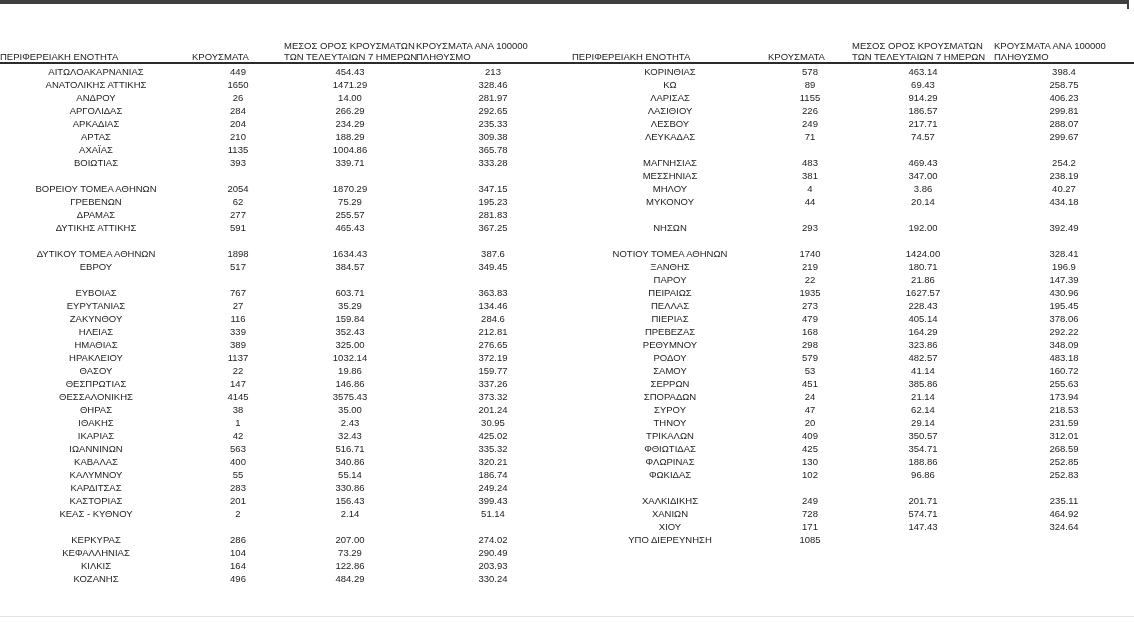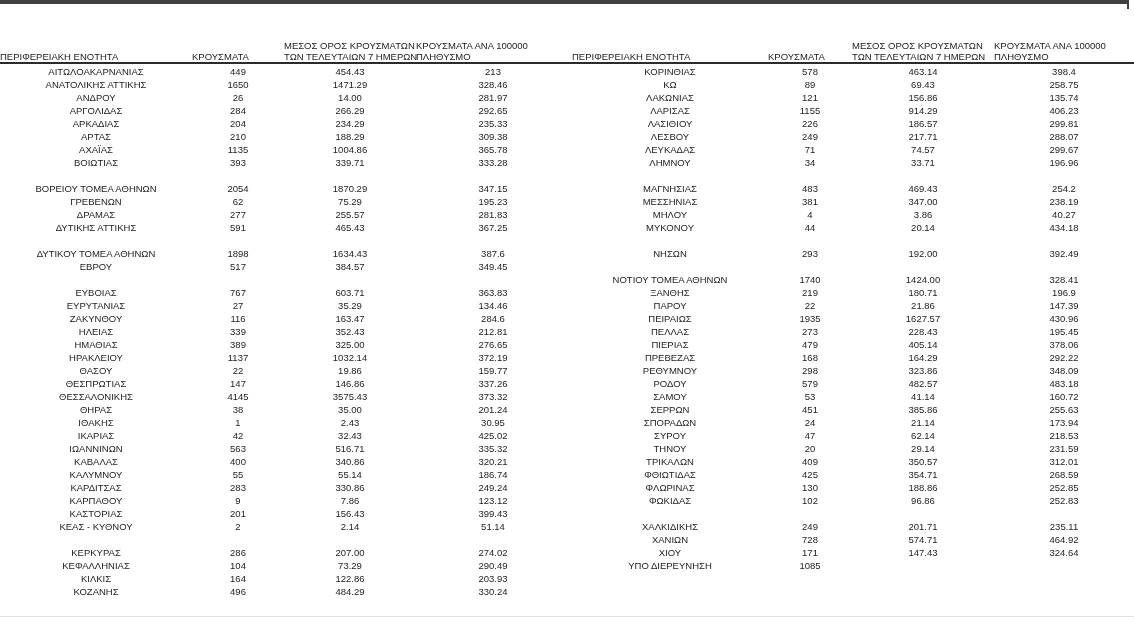--- a/index.html
+++ b/index.html
@@ -158,21 +158,21 @@
         </div>
         <div class="row grid-cols">
           <div class="cell">ΕΥΡΥΤΑΝΙΑΣ</div>
           <div class="cell">27</div>
           <div class="cell">35.29</div>
           <div class="cell">134.46</div>
         </div>
         <div class="row grid-cols">
           <div class="cell">ΖΑΚΥΝΘΟΥ</div>
           <div class="cell">116</div>
-          <div class="cell">163.47</div>
+          <div class="cell">159.84</div>
           <div class="cell">284.6</div>
         </div>
         <div class="row grid-cols">
           <div class="cell">ΗΛΕΙΑΣ</div>
           <div class="cell">339</div>
           <div class="cell">352.43</div>
           <div class="cell">212.81</div>
         </div>
         <div class="row grid-cols">
           <div class="cell">ΗΜΑΘΙΑΣ</div>
@@ -240,26 +240,20 @@
           <div class="cell">55.14</div>
           <div class="cell">186.74</div>
         </div>
         <div class="row grid-cols">
           <div class="cell">ΚΑΡΔΙΤΣΑΣ</div>
           <div class="cell">283</div>
           <div class="cell">330.86</div>
           <div class="cell">249.24</div>
         </div>
         <div class="row grid-cols">
-          <div class="cell">ΚΑΡΠΑΘΟΥ</div>
-          <div class="cell">9</div>
-          <div class="cell">7.86</div>
-          <div class="cell">123.12</div>
-        </div>
-        <div class="row grid-cols">
           <div class="cell">ΚΑΣΤΟΡΙΑΣ</div>
           <div class="cell">201</div>
           <div class="cell">156.43</div>
           <div class="cell">399.43</div>
         </div>
         <div class="row grid-cols">
           <div class="cell">ΚΕΑΣ - ΚΥΘΝΟΥ</div>
           <div class="cell">2</div>
           <div class="cell">2.14</div>
           <div class="cell">51.14</div>
@@ -316,26 +310,20 @@
           <div class="cell">463.14</div>
           <div class="cell">398.4</div>
         </div>
         <div class="row grid-cols">
           <div class="cell">ΚΩ</div>
           <div class="cell">89</div>
           <div class="cell">69.43</div>
           <div class="cell">258.75</div>
         </div>
         <div class="row grid-cols">
-          <div class="cell">ΛΑΚΩΝΙΑΣ</div>
-          <div class="cell">121</div>
-          <div class="cell">156.86</div>
-          <div class="cell">135.74</div>
-        </div>
-        <div class="row grid-cols">
           <div class="cell">ΛΑΡΙΣΑΣ</div>
           <div class="cell">1155</div>
           <div class="cell">914.29</div>
           <div class="cell">406.23</div>
         </div>
         <div class="row grid-cols">
           <div class="cell">ΛΑΣΙΘΙΟΥ</div>
           <div class="cell">226</div>
           <div class="cell">186.57</div>
           <div class="cell">299.81</div>
@@ -345,26 +333,20 @@
           <div class="cell">249</div>
           <div class="cell">217.71</div>
           <div class="cell">288.07</div>
         </div>
         <div class="row grid-cols">
           <div class="cell">ΛΕΥΚΑΔΑΣ</div>
           <div class="cell">71</div>
           <div class="cell">74.57</div>
           <div class="cell">299.67</div>
         </div>
-        <div class="row grid-cols">
-          <div class="cell">ΛΗΜΝΟΥ</div>
-          <div class="cell">34</div>
-          <div class="cell">33.71</div>
-          <div class="cell">196.96</div>
-        </div>
         <div class="spacer"></div>
         <div class="row grid-cols">
           <div class="cell">ΜΑΓΝΗΣΙΑΣ</div>
           <div class="cell">483</div>
           <div class="cell">469.43</div>
           <div class="cell">254.2</div>
         </div>
         <div class="row grid-cols">
           <div class="cell">ΜΕΣΣΗΝΙΑΣ</div>
           <div class="cell">381</div>

